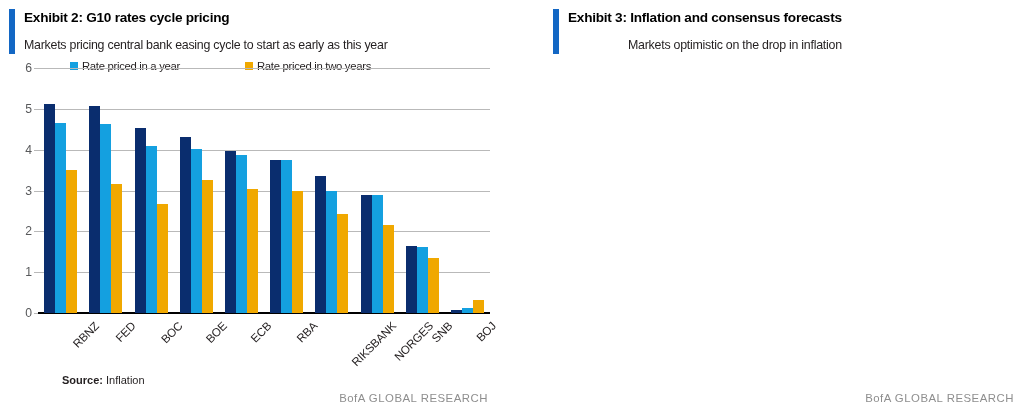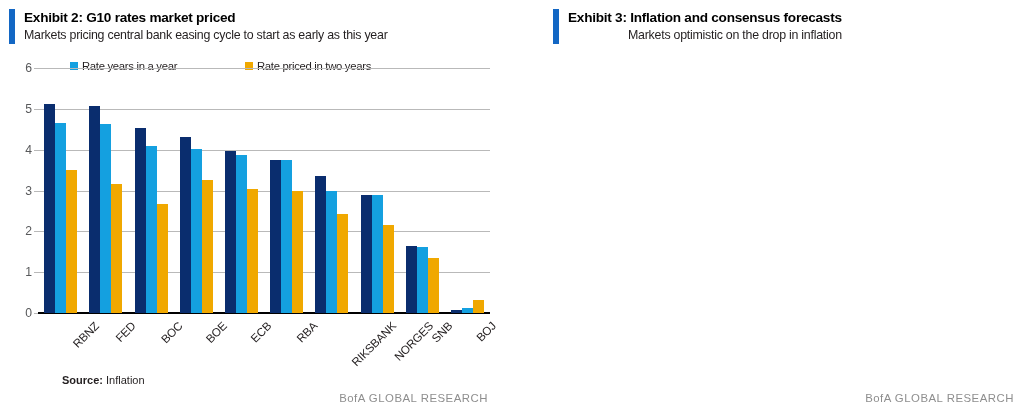--- a/index.html
+++ b/index.html
@@ -23,21 +23,21 @@
   .accent {
     width:6px; min-width:6px; background:#1367C4; align-self:stretch;
   }
   .hdr-txt { padding-top:1px; }
   .title {
     font-size:13.6px; font-weight:bold; letter-spacing:-0.25px;
     line-height:1.2; color:#000; white-space:nowrap;
   }
   .subtitle {
     font-size:12.4px; font-weight:normal; letter-spacing:-0.25px;
-    line-height:1.28; margin-top:2px; color:#231f20; white-space:nowrap;
+    line-height:1.28; margin-top:12px; color:#231f20; white-space:nowrap;
   }
 
   
   .legend { position:absolute; display:flex; flex-wrap:wrap; }
   .lg-item { display:flex; align-items:center; white-space:nowrap; }
   .lg-sw { width:8px; height:8px; margin-right:4px; display:inline-block; }
   .lg-label { font-size:11.3px; letter-spacing:-0.3px; color:#231f20; }
 
   .legend-left { left:70px; top:60px; width:330px; }
   .legend-left .lg-item:nth-child(1){ width:175px; }
@@ -104,29 +104,29 @@
 </head>
 <body>
 
 <div class="board">
 
   <section class="panel panel-left">
 
     <div class="hdr">
       <div class="accent"></div>
       <div class="hdr-txt">
-        <div class="title">Exhibit 2: G10 rates market priced</div>
+        <div class="title">Exhibit 2: G10 rates cycle pricing</div>
         <div class="subtitle">Markets pricing central bank easing cycle to start as early as this year</div>
       </div>
     </div>
 
     <div class="legend legend-left">
         <div class="lg-item">
           <span class="lg-sw" style="background: rgb(20, 160, 224);"></span>
-          <span class="lg-label">Rate years in a year</span>
+          <span class="lg-label">Rate priced in a year</span>
         </div>
         <div class="lg-item">
           <span class="lg-sw" style="background: rgb(240, 168, 0);"></span>
           <span class="lg-label">Rate priced in two years</span>
         </div>
       </div>
 
     <div class="plot plot-left">
         <div class="gridline" style="top: 100%; background: transparent;"></div>
         <div class="gridline ytick-mark" style="top: 100%; left: -4px; right: auto;"></div>

